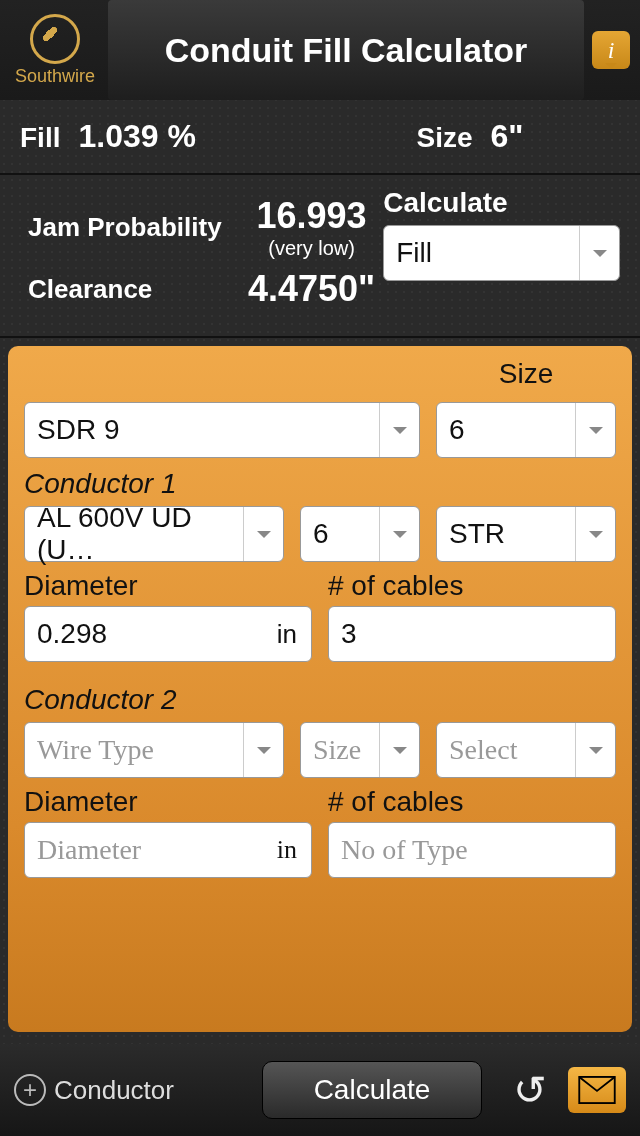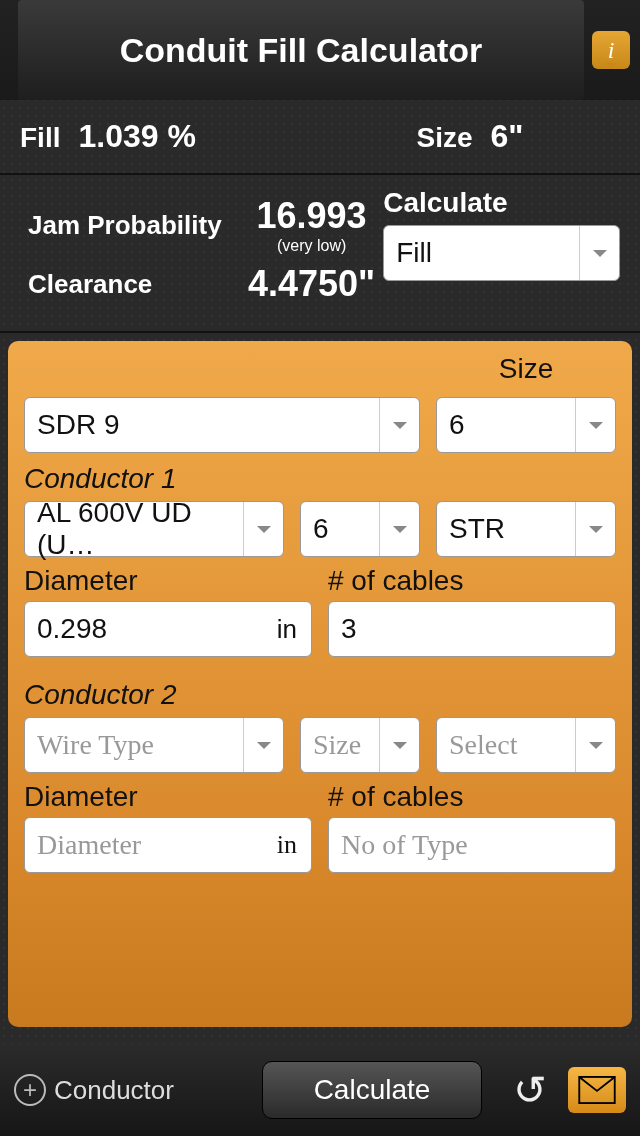--- a/index.html
+++ b/index.html
@@ -81,21 +81,21 @@
     display: flex;
     padding: 12px 20px 18px 20px;
     border-bottom: 2px solid #111;
   }
   .mid-left { flex: 1.4; }
   .mid-right { flex: 1; }
   .mid-row { display: flex; align-items: center; margin: 8px 8px; }
   .mid-label { width: 220px; font-size: 26px; font-weight: 600; }
   .mid-val-wrap { text-align: center; flex: 1; }
   .mid-val { font-size: 36px; font-weight: 700; }
-  .mid-sub { font-size: 16px; }
+  .mid-sub { font-size: 20px; }
   .calc-label { font-size: 28px; font-weight: 700; margin-bottom: 6px; }
   
   .select, .input {
     background: #fff;
     border: 1px solid #999;
     border-radius: 6px;
     height: 56px;
     display: flex;
     align-items: center;
     padding: 0 12px;
@@ -180,20 +180,24 @@
     border-radius: 6px;
     display: flex; align-items: center; justify-content: center;
     position: relative;
   }
   .mail-btn svg { width: 38px; height: 28px; }
 </style>
 </head>
 <body>
 
 <div class="header">
+  <div class="logo">
+    <div class="logo-mark"></div>
+    <div class="logo-text">Southwire</div>
+  </div>
   <div class="title">Conduit Fill Calculator</div>
   <div class="info-btn">i</div>
 </div>
 
 <div class="results-top">
   <div class="cell">
     <span class="label">Fill</span>
     <span class="value">1.039 %</span>
   </div>
   <div class="cell">

